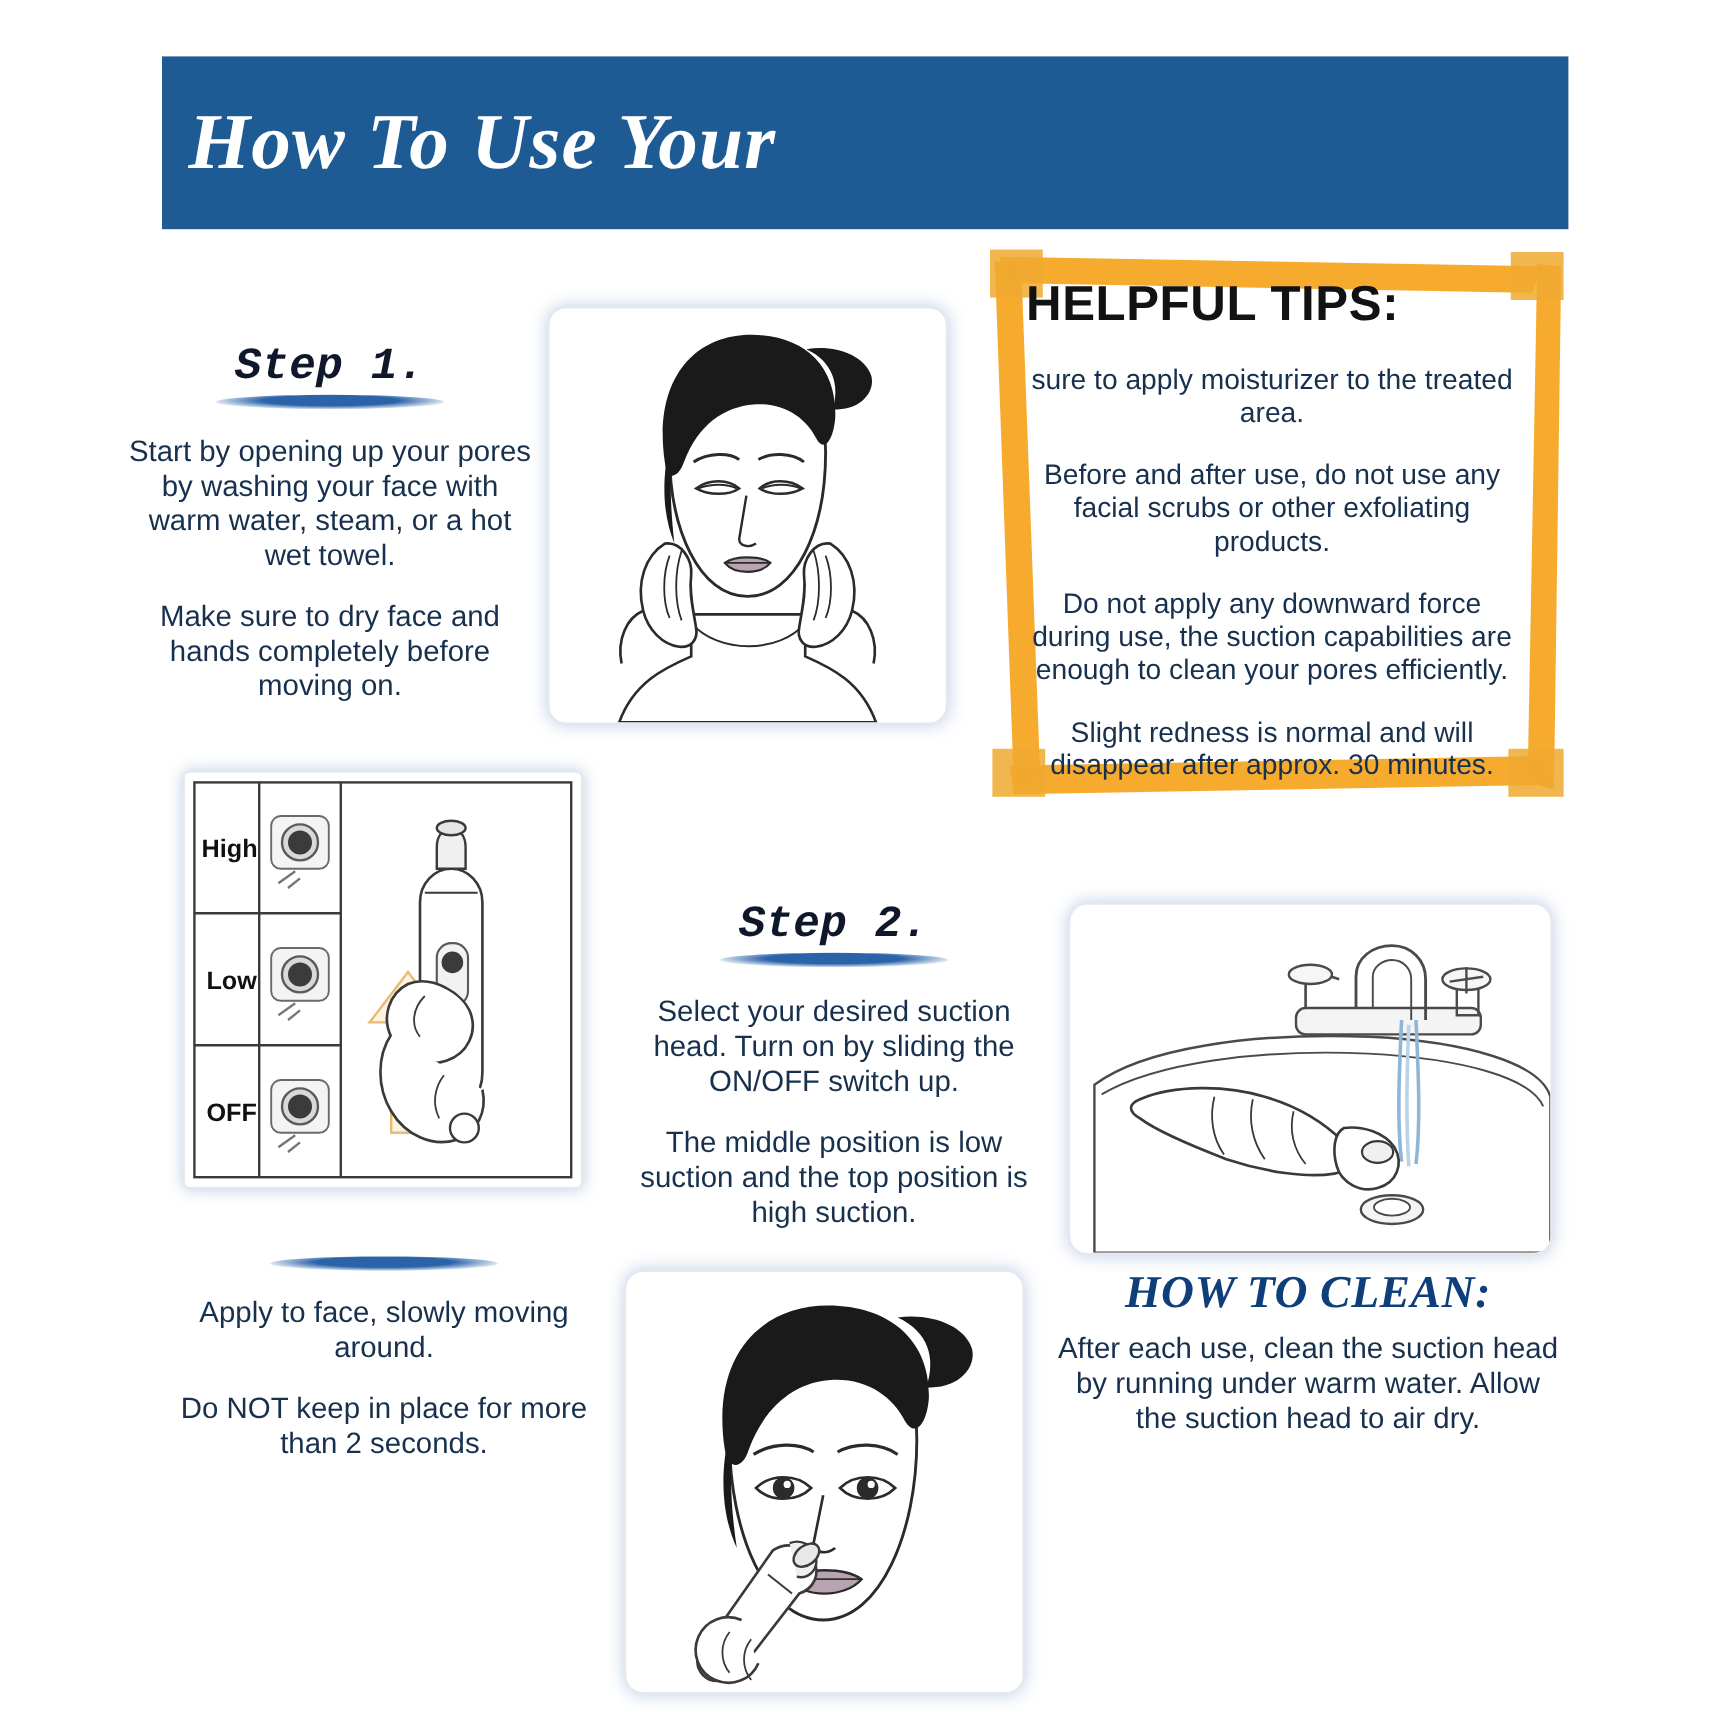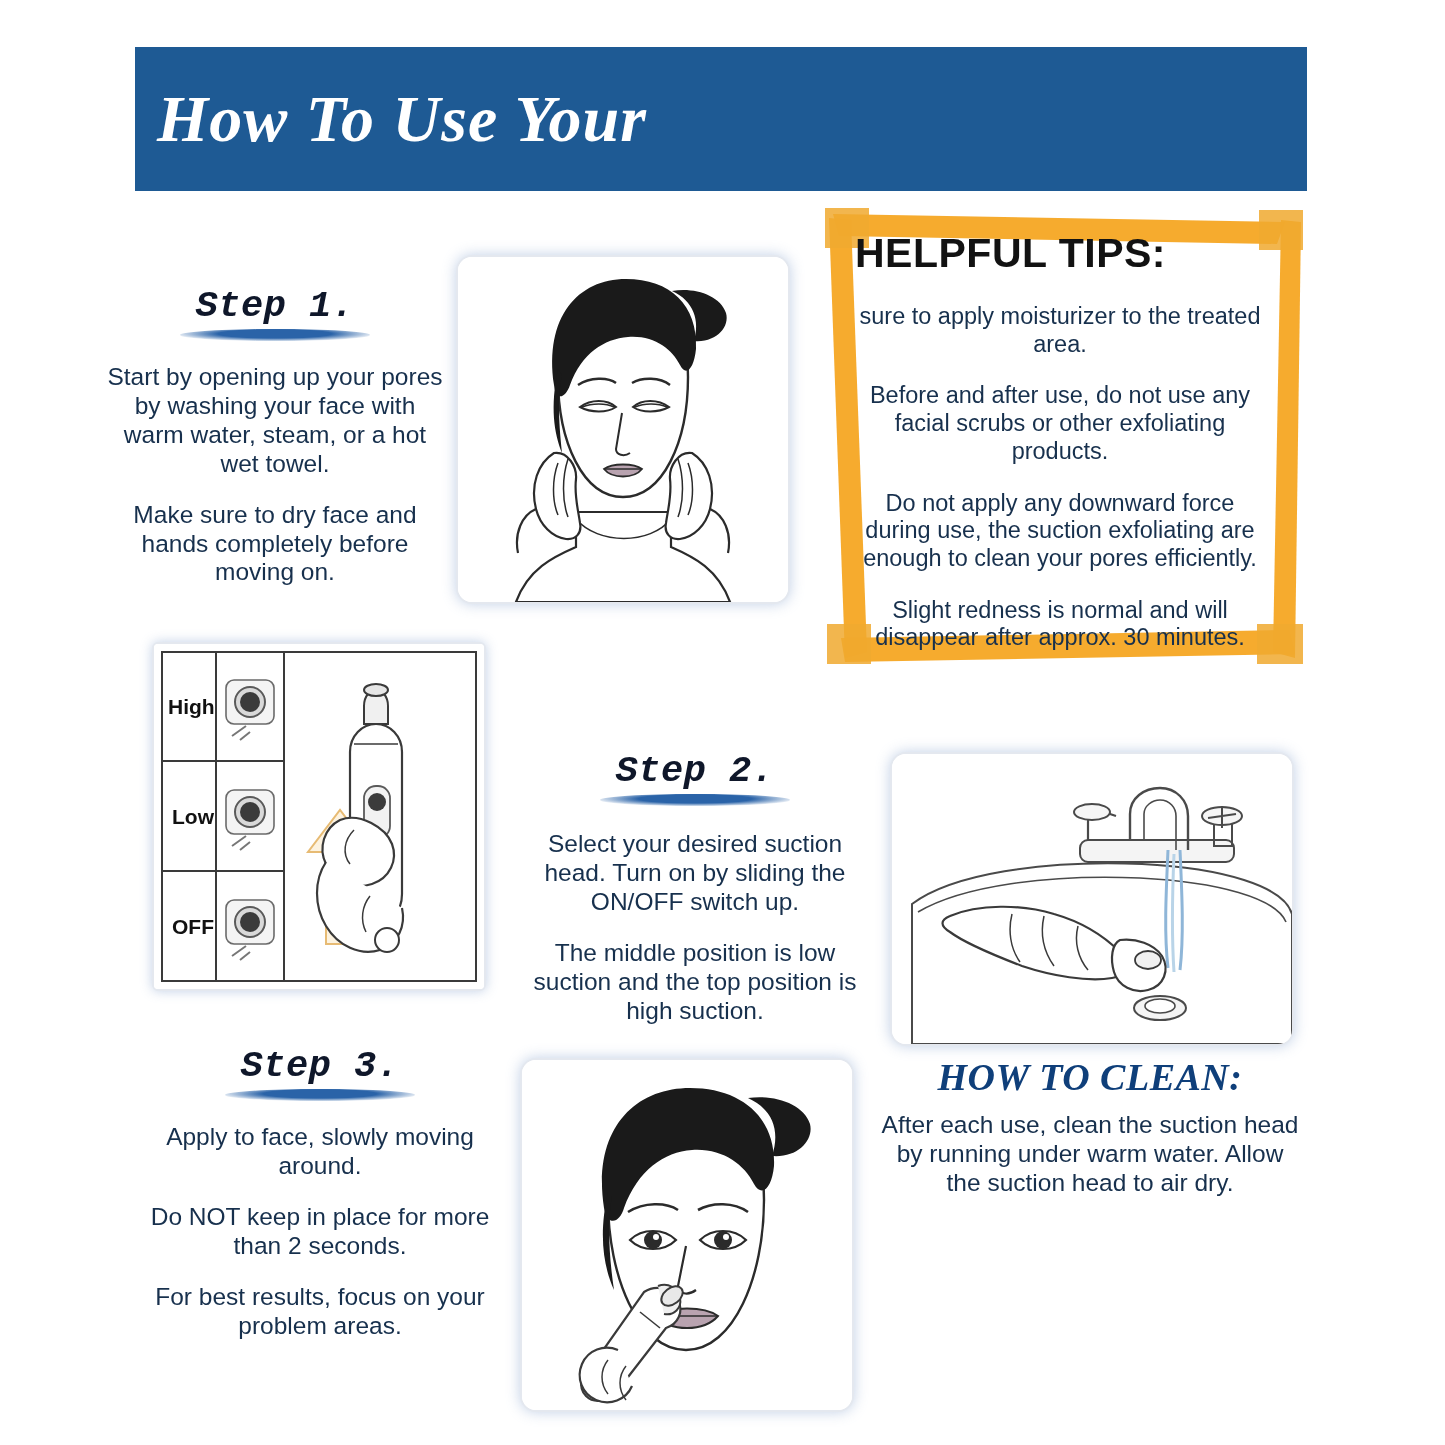--- a/index.html
+++ b/index.html
@@ -247,21 +247,21 @@
     <rect x="10" y="8" width="44" height="40" fill="#f0a92f" opacity="0.85"></rect>
     <rect x="444" y="10" width="44" height="40" fill="#f0a92f" opacity="0.85"></rect>
     <rect x="12" y="424" width="44" height="40" fill="#f0a92f" opacity="0.85"></rect>
     <rect x="442" y="424" width="46" height="40" fill="#f0a92f" opacity="0.85"></rect>
   </svg>
   <div class="tips-inner">
     <div class="tips-title">HELPFUL TIPS:</div>
     <div class="tips-text">
       <p>sure to apply moisturizer to the treated area.</p>
       <p>Before and after use, do not use any facial scrubs or other exfoliating products.</p>
-      <p>Do not apply any downward force during use, the suction exfoliating are enough to clean your pores efficiently.</p>
+      <p>Do not apply any downward force during use, the suction capabilities are enough to clean your pores efficiently.</p>
       <p>Slight redness is normal and will disappear after approx. 30 minutes.</p>
     </div>
   </div>
 </div>
 
 <div class="photo-frame frame-switch">
   <svg viewBox="0 0 330 345" width="330" height="345" aria-hidden="true">
     <rect x="0" y="0" width="330" height="345" fill="#ffffff"></rect>
 
     <rect x="8" y="8" width="314" height="329" fill="none" stroke="#3a3a3a" stroke-width="2"></rect>
@@ -360,26 +360,24 @@
     <path d="M228 186 C244 184 262 190 270 202 C278 216 272 232 256 236
              C242 240 226 232 222 218 C218 204 220 190 228 186 Z" fill="#ffffff" stroke="#3a3a3a" stroke-width="2.2"></path>
     <ellipse cx="256" cy="206" rx="13" ry="9" fill="#f0f0f0" stroke="#3a3a3a" stroke-width="1.8"></ellipse>
 
     <ellipse cx="268" cy="254" rx="26" ry="12" fill="#f4f4f4" stroke="#4a4a4a" stroke-width="2"></ellipse>
     <ellipse cx="268" cy="252" rx="15" ry="7" fill="#ffffff" stroke="#4a4a4a" stroke-width="1.6"></ellipse>
   </svg>
 </div>
 
 <div class="step3-block">
-  <div class="step-label">Step 3.</div>
   <div class="step-underline"></div>
   <div class="body-text" style="margin-top:22px;">
     <p>Apply to face, slowly moving around.</p>
     <p>Do NOT keep in place for more than 2 seconds.</p>
-    <p>For best results, focus on your problem areas.</p>
   </div>
 </div>
 
 <div class="photo-frame frame-face2">
   <svg viewBox="0 0 330 350" width="330" height="350" aria-hidden="true">
     <rect x="0" y="0" width="330" height="350" fill="#ffffff"></rect>
 
     <path d="M86 140 C86 72 120 40 164 40 C208 40 242 72 242 140
              C242 216 212 290 164 290 C116 290 86 216 86 140 Z" fill="#ffffff" stroke="#2b2b2b" stroke-width="2.4"></path>
 

